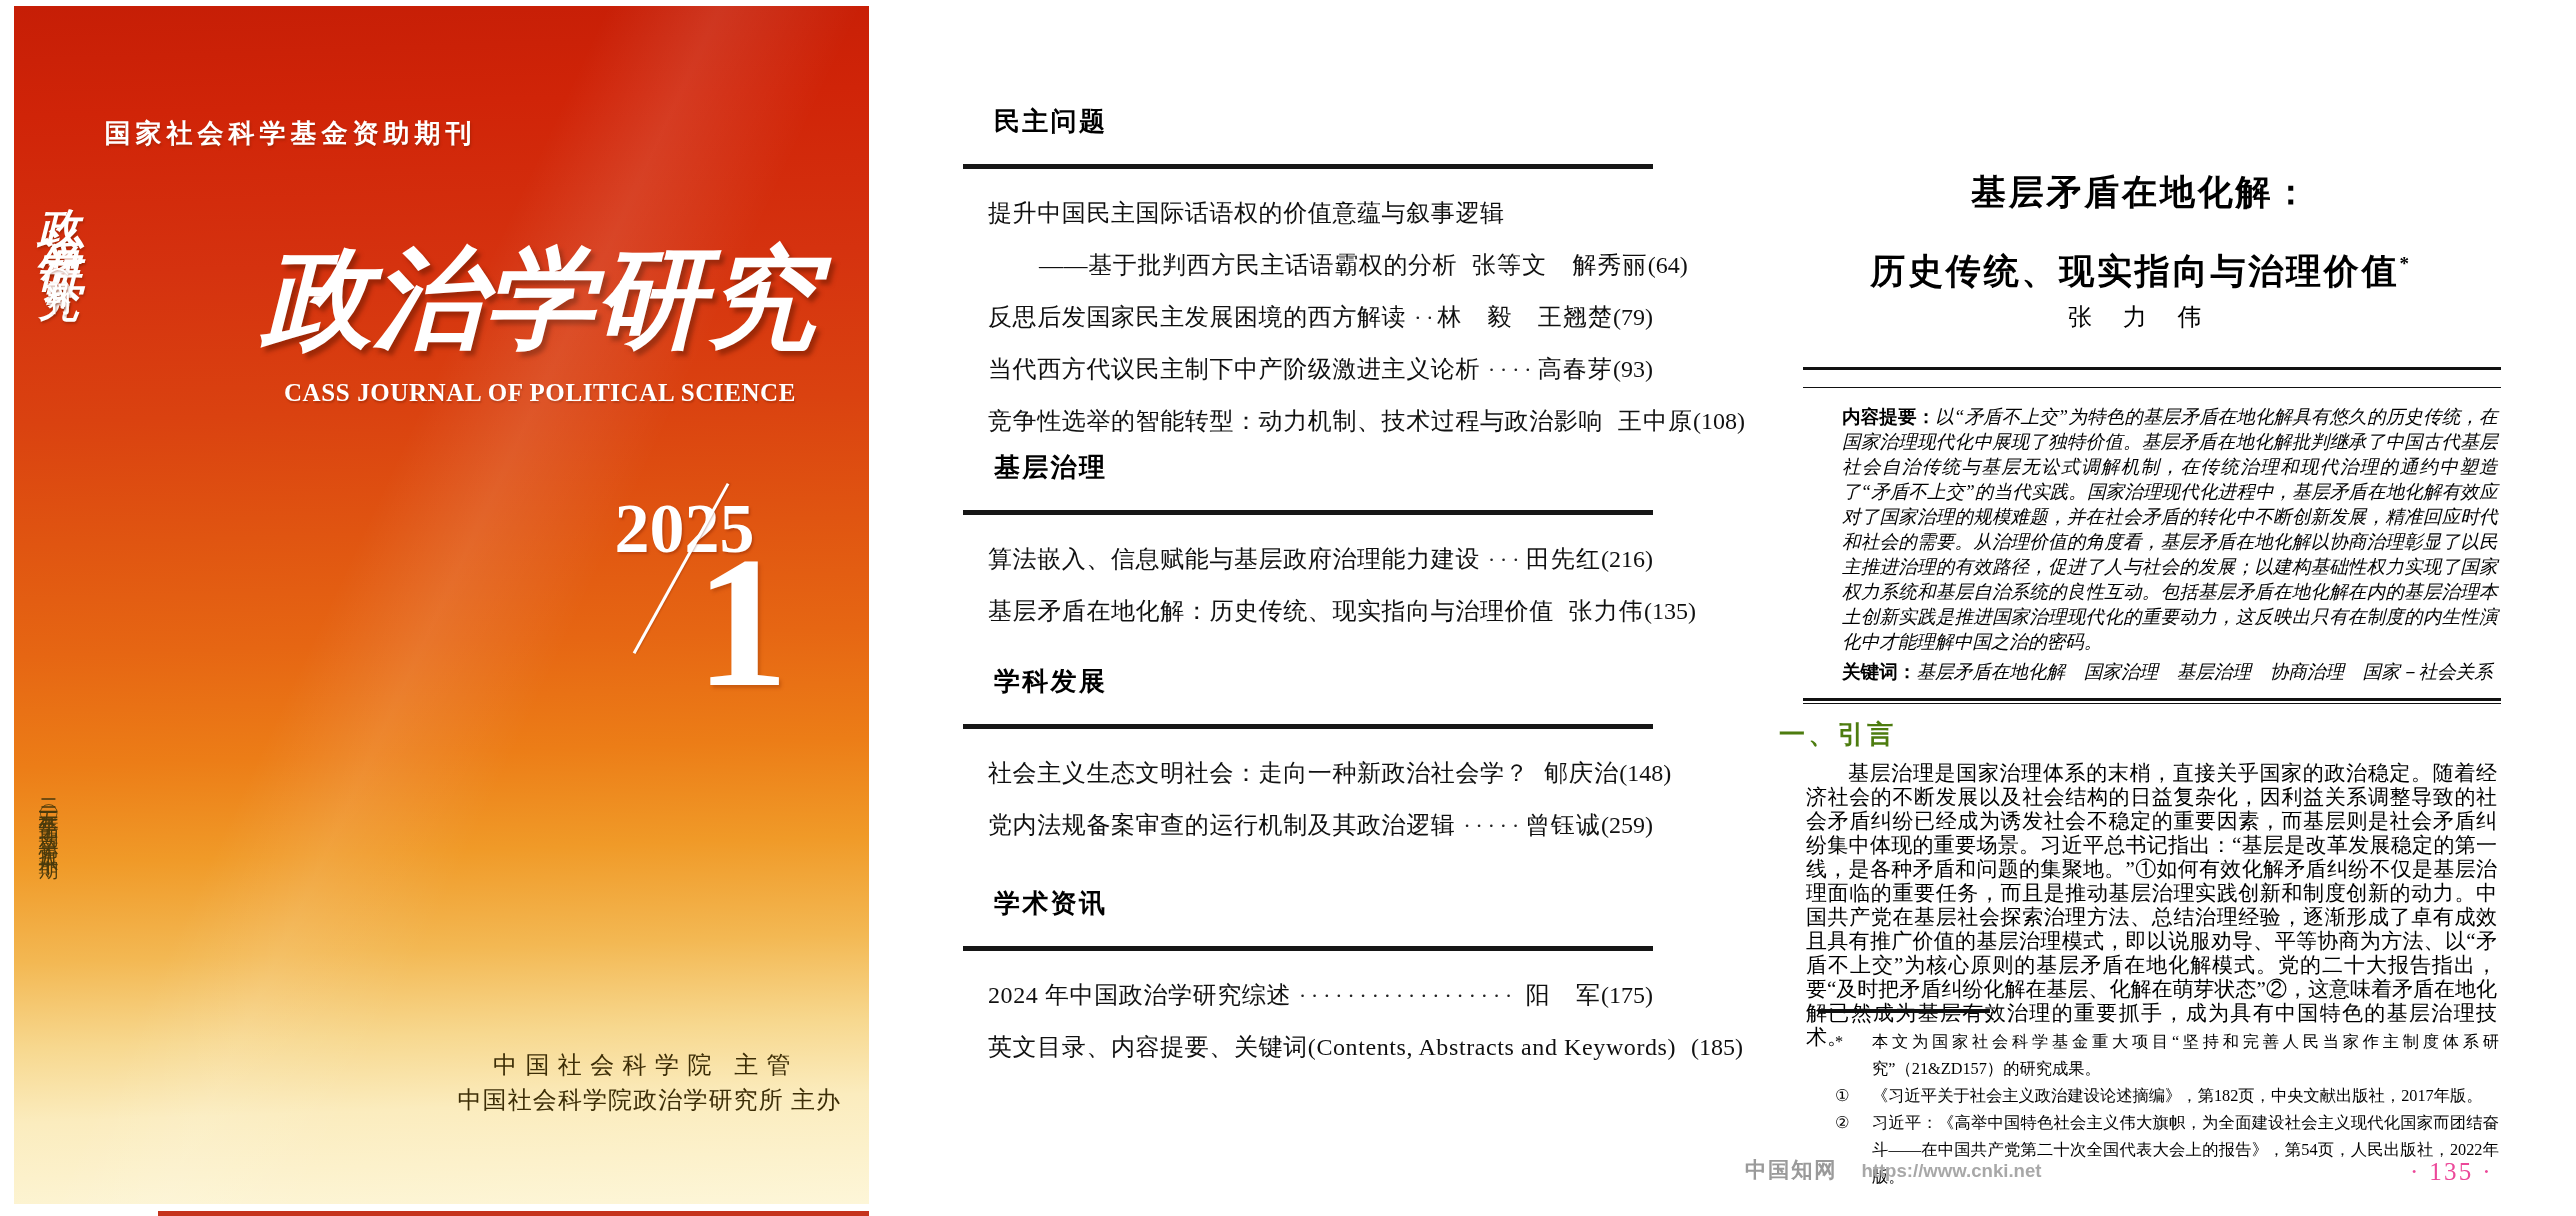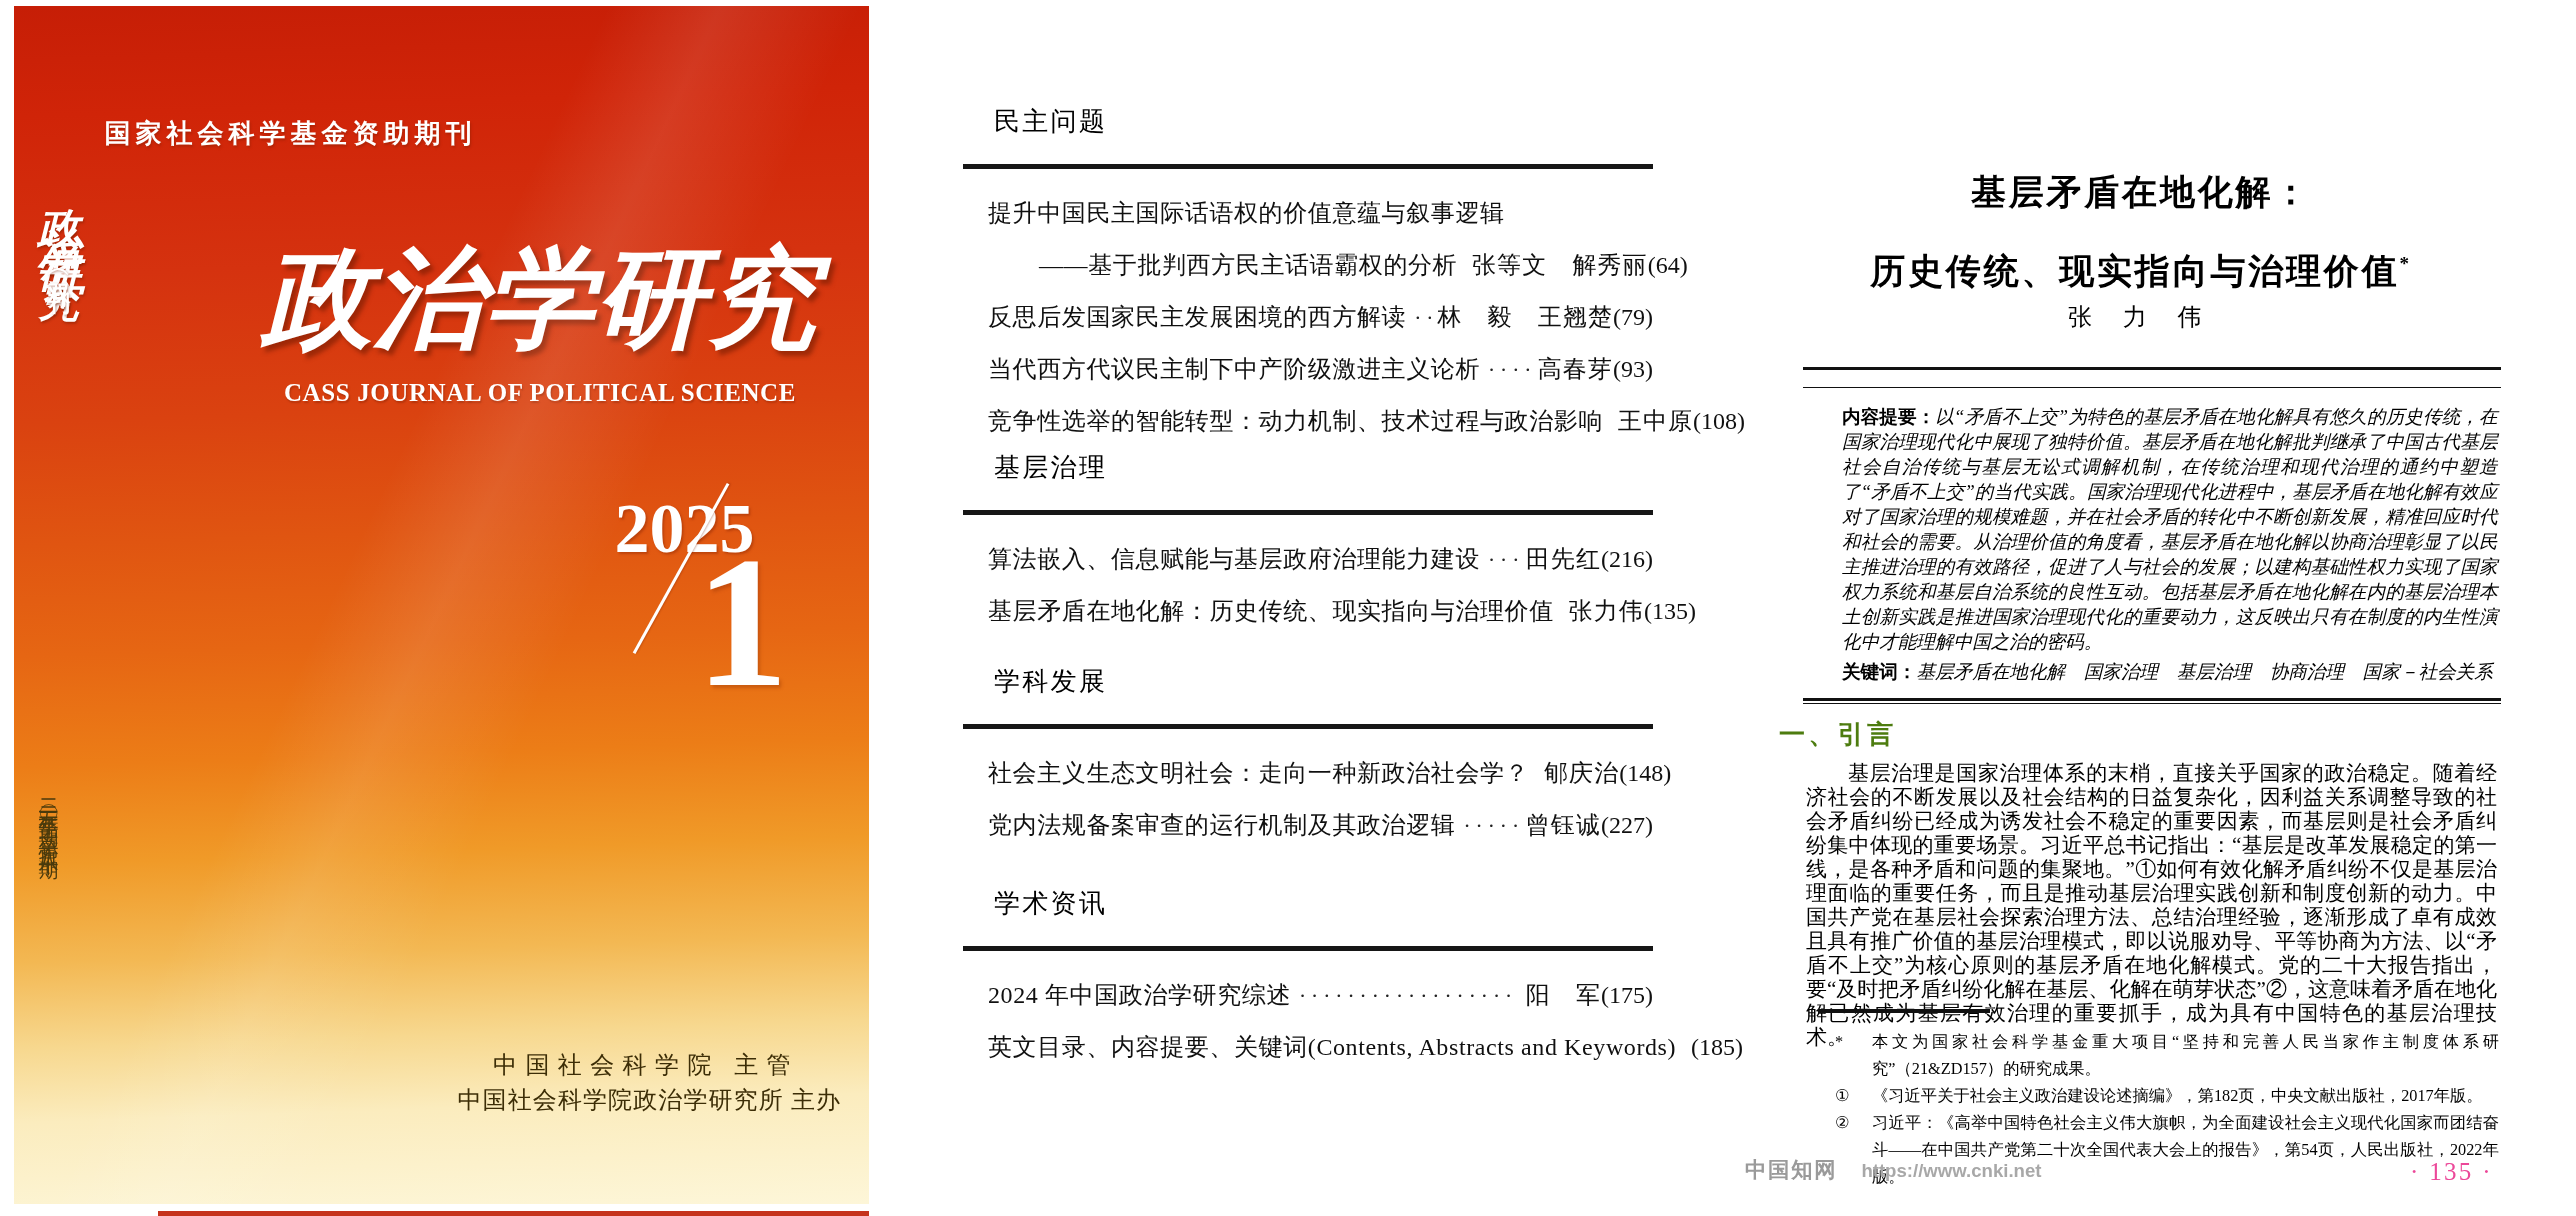--- a/index.html
+++ b/index.html
@@ -35,21 +35,21 @@
   .publisher{position:absolute;left:444px;top:1042px;width:377px;text-align:center;color:#3c2d06;}
   .publisher .pub1{font-size:24px;letter-spacing:8.4px;line-height:35px;white-space:nowrap;}
   .publisher .pub2{font-size:24px;letter-spacing:1.1px;line-height:35px;white-space:nowrap;}
   .spine-bottom{position:absolute;left:22.5px;top:778px;writing-mode:vertical-rl;color:#4a3a0c;
       font-size:20px;letter-spacing:4px;}
   .bottom-strip{position:absolute;left:158px;top:1211px;width:711px;height:5.6px;background:#c5331c;}
 
   
   #toc{position:absolute;left:963px;top:0;width:690px;}
   .toc-section{position:absolute;left:0;width:690px;}
-  .sec-title{font-family:"Liberation Sans","DejaVu Sans",sans-serif;font-size:26px;font-weight:400;
+  .sec-title{font-family:"Liberation Sans","DejaVu Sans",sans-serif;font-size:26px;font-weight:700;
       color:#000;padding-left:31px;letter-spacing:2.3px;}
   .sec-rule{height:5px;background:#161616;margin-top:25px;margin-bottom:28px;}
   .sec-entries{padding-left:25px;}
   .toc-entry{display:flex;align-items:baseline;font-size:24px;color:#101010;margin-bottom:20px;
       white-space:nowrap;}
   .toc-entry.indent{padding-left:51px;}
   .e-title{flex:0 0 auto;letter-spacing:0.6px;}
   .dots{flex:1 1 auto;overflow:hidden;margin:0 6.8px 0 8px;min-width:0;}
   .dots::before{content:"·············································································································";
       font-size:21.4px;letter-spacing:5px;color:#222;}
@@ -175,21 +175,21 @@
       <div class="sec-entries">
     <div class="toc-entry">
       <span class="e-title">社会主义生态文明社会：走向一种新政治社会学？</span>
       <span class="dots"></span>
       <span class="e-right"><span class="e-authors">郇庆治</span><span class="e-page">(148)</span></span>
     </div>
 
     <div class="toc-entry">
       <span class="e-title">党内法规备案审查的运行机制及其政治逻辑</span>
       <span class="dots"></span>
-      <span class="e-right"><span class="e-authors">曾钰诚</span><span class="e-page">(227)</span></span>
+      <span class="e-right"><span class="e-authors">曾钰诚</span><span class="e-page">(259)</span></span>
     </div>
   </div>
     </div>
 
     <div class="toc-section" style="top: 886px;">
       <div class="sec-title">学术资讯</div>
       <div class="sec-rule"></div>
       <div class="sec-entries">
     <div class="toc-entry">
       <span class="e-title">2024 年中国政治学研究综述</span>

